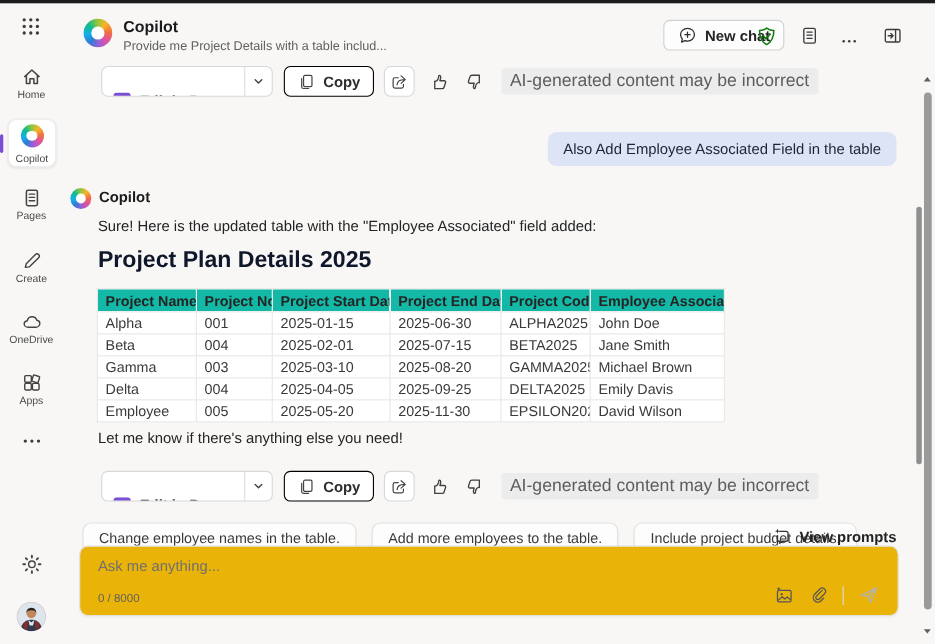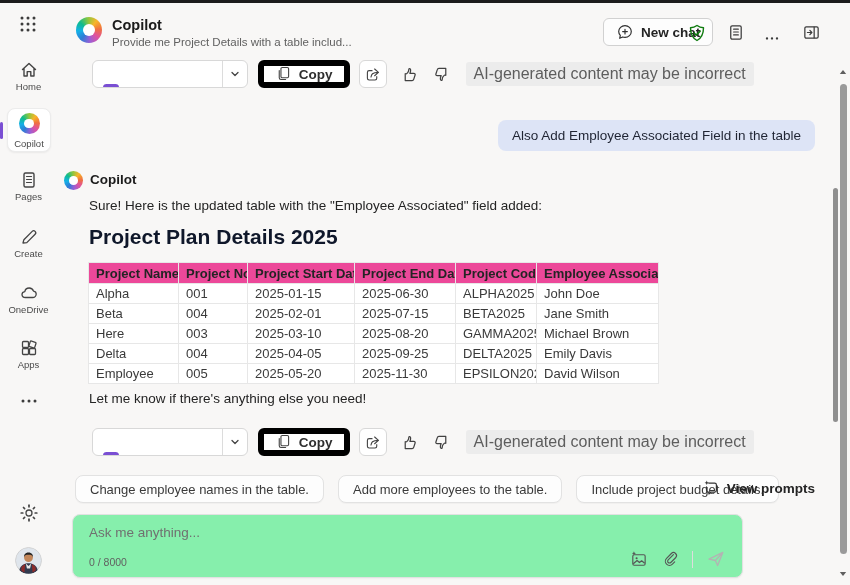--- a/index.html
+++ b/index.html
@@ -34,53 +34,53 @@
   .hbtn { position:absolute; top:23px; width:20px; height:20px; cursor:pointer; }
 
   
   .msg-toolbar { position:absolute; left:92px; display:flex; align-items:center; }
   .tb-group { display:flex; align-items:center; height:28px; background:#fff; border:1px solid #d8d8d8;
               border-radius:6px; overflow:hidden; }
   .tb-main { display:flex; align-items:flex-start; gap:8px; padding:0 10px; cursor:pointer;margin-top:36px; }
   .tb-label { font-size:13.5px; font-weight:600; color:#2e2e2e; }
   .tb-divider { width:1px; height:27px; background:#dcdcdc; }
   .tb-chevron { width:24px; height:27px; display:flex; align-items:center; justify-content:center; cursor:pointer; }
-  .tb-btn { display:flex; align-items:flex-end; gap:7px; height:28px; padding:0 11px; background:#fff;
-            border:6px solid #000000; border-radius:6px; margin-left:10px; cursor:pointer; }
+  .tb-btn { display:flex; align-items:center; gap:7px; height:28px; padding:0 11px; background:#fff;
+            border:1px solid #000000; border-radius:6px; margin-left:10px; cursor:pointer; }
   .tb-iconbtn { width:28px; height:28px; display:flex; align-items:center; justify-content:center;
                 background:#fff; border:1px solid #d8d8d8; border-radius:6px; margin-left:9px; cursor:pointer; }
   .thumb { width:19px; height:19px; margin-left:13px; cursor:pointer; }
   .ai-badge { margin-left:15px; background:#ececec; color:#5d5d5d; font-size:16px; padding:3px 8px; border-radius:3px; }
 
   .user-bubble { position:absolute; right:35px; top:120px; background:#dde4f6; color:#1f2433;
                  font-size:13.5px; padding:8px 14px; border-radius:8px; }
 
   .asst-logo { position:absolute; left:64px; top:171px; width:19px; height:19px; }
   .asst-name { position:absolute; left:90px; top:172px; font-size:13.5px; font-weight:700; color:#1b1b1b; }
   .asst-intro { position:absolute; left:89px; top:198px; font-size:13.5px; color:#242424; }
   .tbl-title { position:absolute; left:89px; top:225px; font-size:21px; font-weight:700; color:#0f172a; }
   .asst-outro { position:absolute; left:89px; top:391px; font-size:13.5px; color:#242424; }
 
   table.ptable { position:absolute; left:88px; top:262px; border-collapse:collapse; table-layout:fixed;
                  width:570px; background:#fff; font-size:13px; }
   .ptable th, .ptable td { border:1px solid #e7e7e7; padding:2px 7px; text-align:left; height:20px;
                            overflow:hidden; white-space:nowrap; }
-  .ptable th { background:#ec4899; font-weight:700; color:#242424; height:21px; }
+  .ptable th { background:#14b8a6; font-weight:700; color:#242424; height:21px; }
   .ptable td { color:#3a3a3a; }
 
   
   .chips { position:absolute; left:75px; top:475px; display:flex; gap:14px; }
   .chip { height:28px; display:flex; align-items:center; padding:0 14px; background:#fdfdfd;
           border:1px solid #e2e2e2; border-radius:8px; font-size:13px; color:#3a3a3a; cursor:pointer;
           box-shadow:0 1px 1px rgba(0,0,0,.03); }
   .view-prompts { position:absolute; right:35px; top:479px; display:flex; align-items:center; gap:7px;
                   cursor:pointer; font-size:13.5px; font-weight:600; color:#242424; }
 
   
-  .composer { position:absolute; left:72px; top:514px; width:671px; height:64px; background:#86efac;
+  .composer { position:absolute; left:72px; top:496px; width:745px; height:64px; background:#eab308;
               border:1px solid #e1e1e1; border-radius:8px; box-shadow:0 1px 2px rgba(0,0,0,.04); }
   .composer input { position:absolute; left:16px; top:10px; width:520px; border:none; outline:none;
                     font-size:13.5px; font-family:"Liberation Sans",sans-serif; color:#242424; background:transparent; }
   .composer input::placeholder { color:#707070; }
   .char-count { position:absolute; left:16px; bottom:9px; font-size:10.5px; color:#616161; }
   .comp-icons { position:absolute; right:16px; bottom:8px; display:flex; align-items:center; gap:13px; }
   .comp-icons .vdiv { width:1px; height:17px; background:#ddd; }
   .comp-icons svg { cursor:pointer; }
 
   
@@ -323,21 +323,21 @@
       </tr>
       <tr>
         <td>Beta</td>
         <td>004</td>
         <td>2025-02-01</td>
         <td>2025-07-15</td>
         <td>BETA2025</td>
         <td>Jane Smith</td>
       </tr>
       <tr>
-        <td>Here</td>
+        <td>Gamma</td>
         <td>003</td>
         <td>2025-03-10</td>
         <td>2025-08-20</td>
         <td>GAMMA2025</td>
         <td>Michael Brown</td>
       </tr>
       <tr>
         <td>Delta</td>
         <td>004</td>
         <td>2025-04-05</td>

